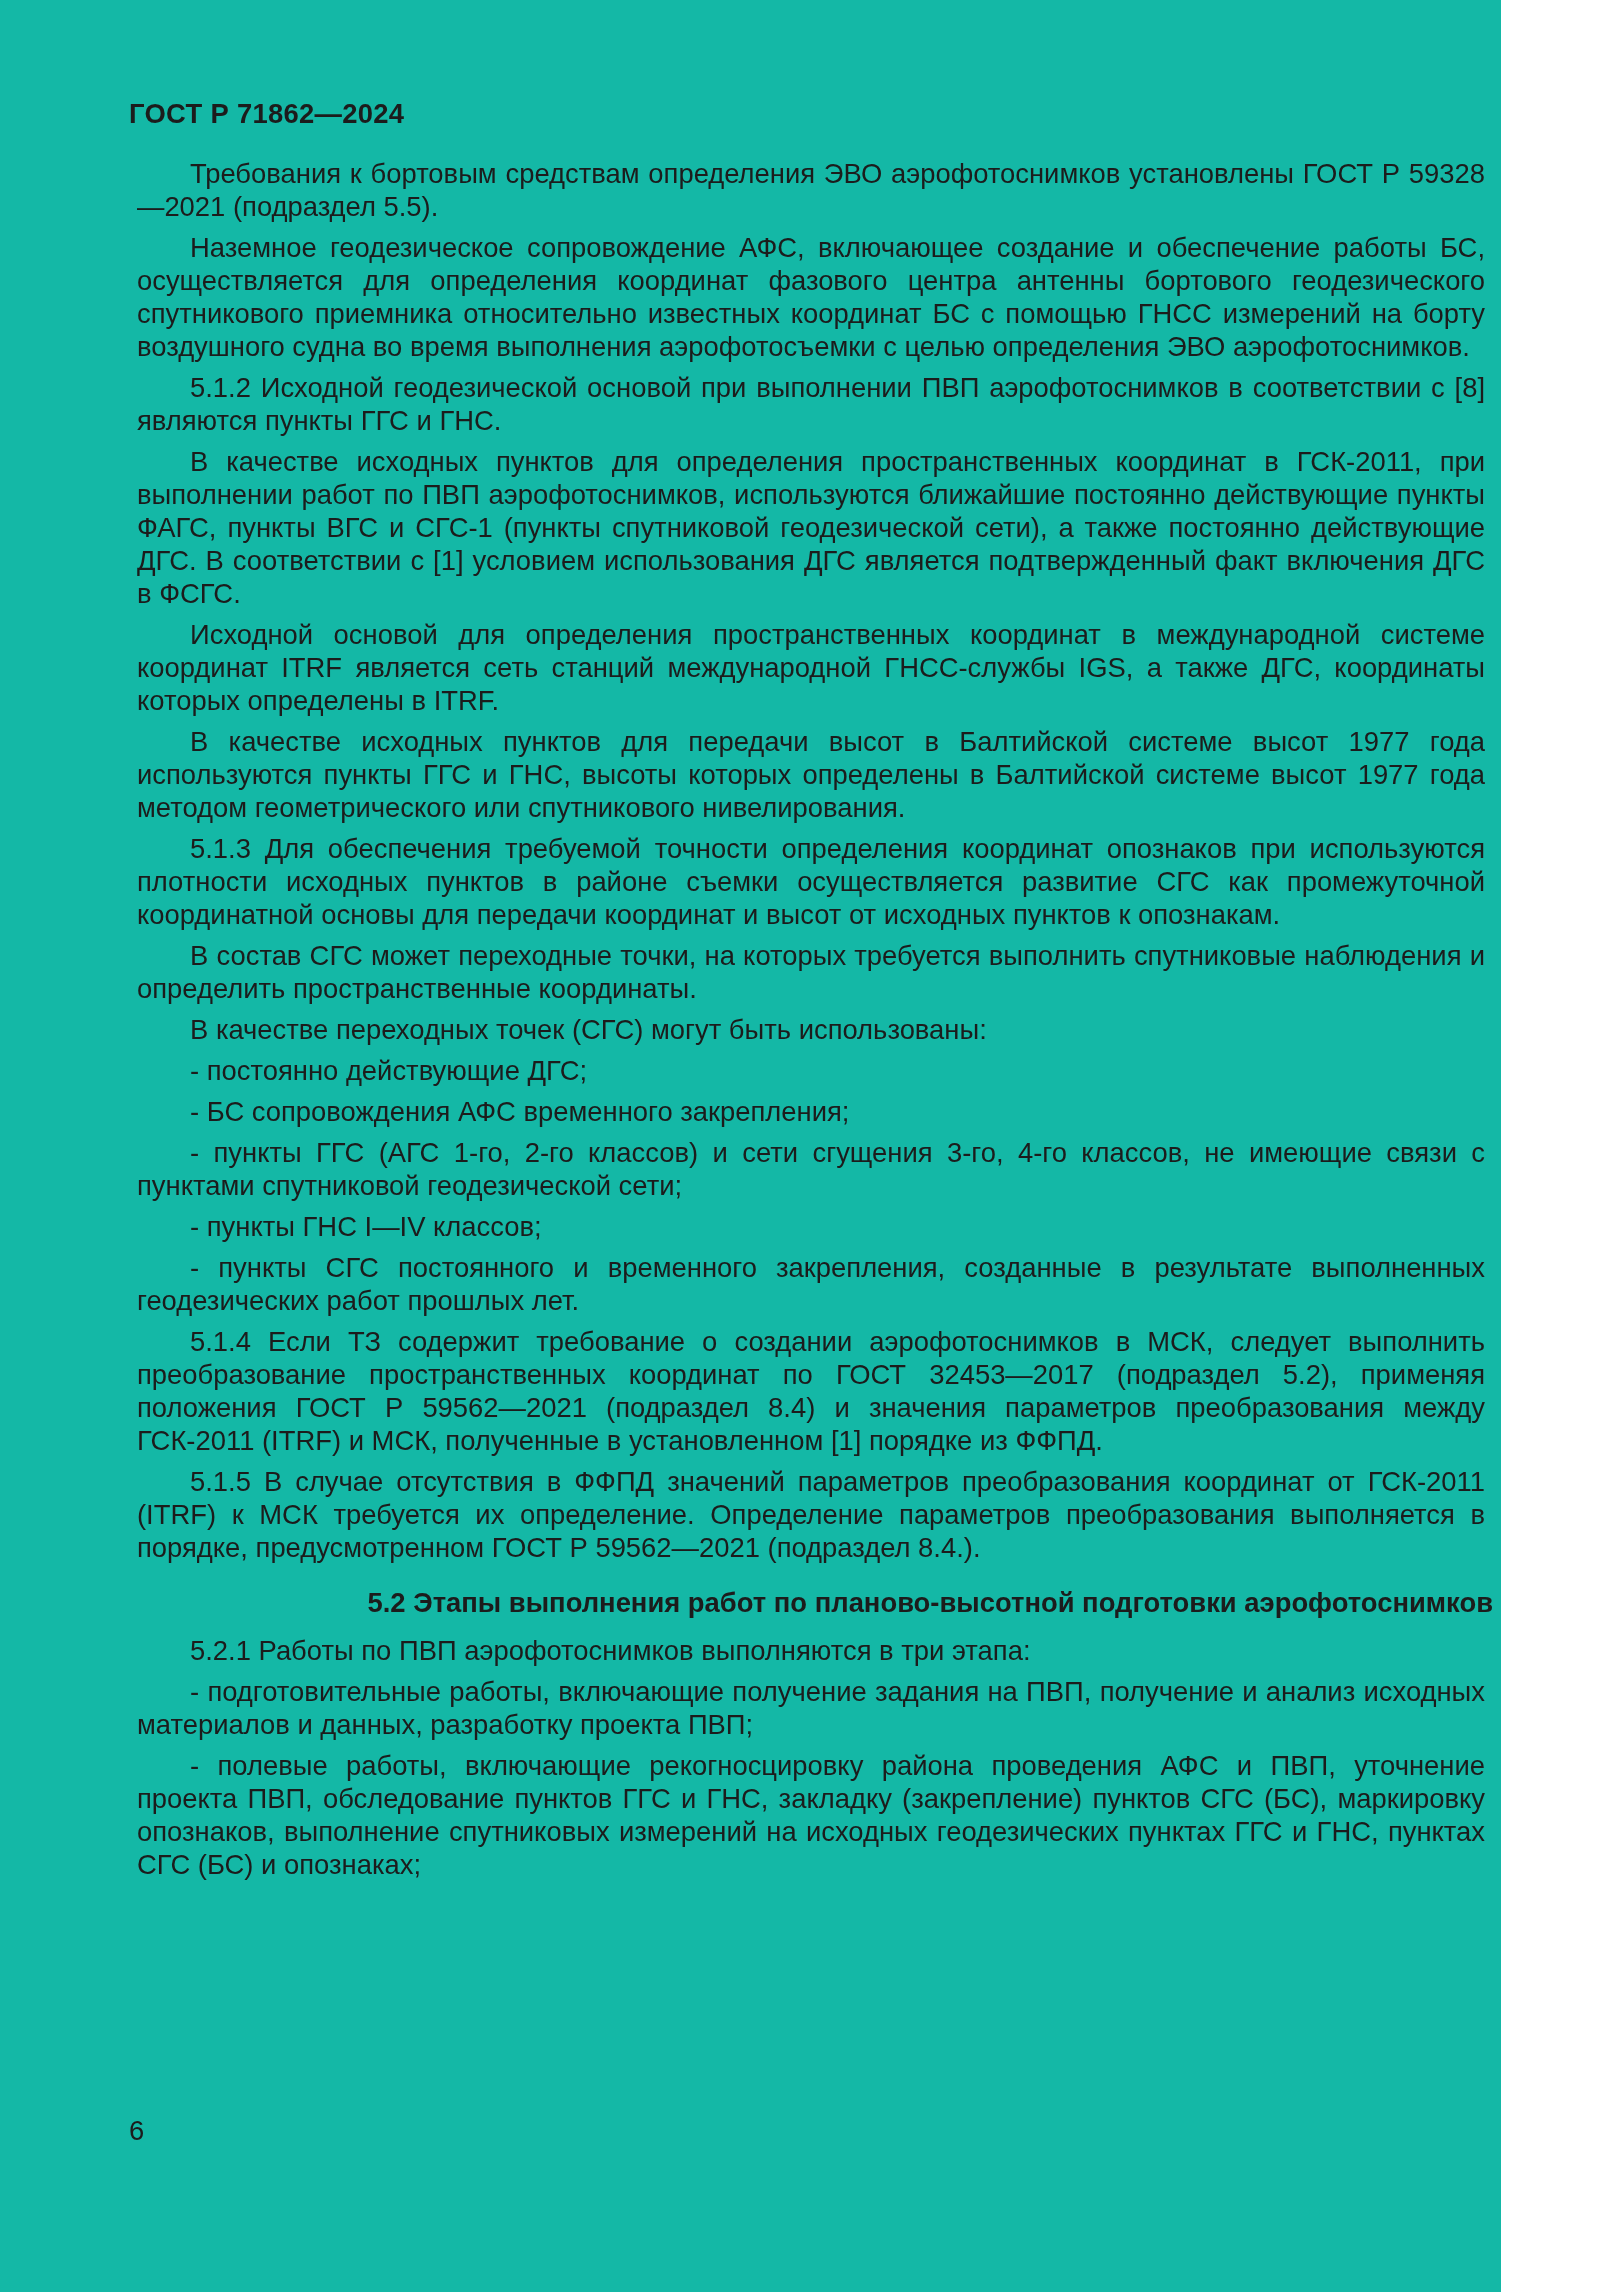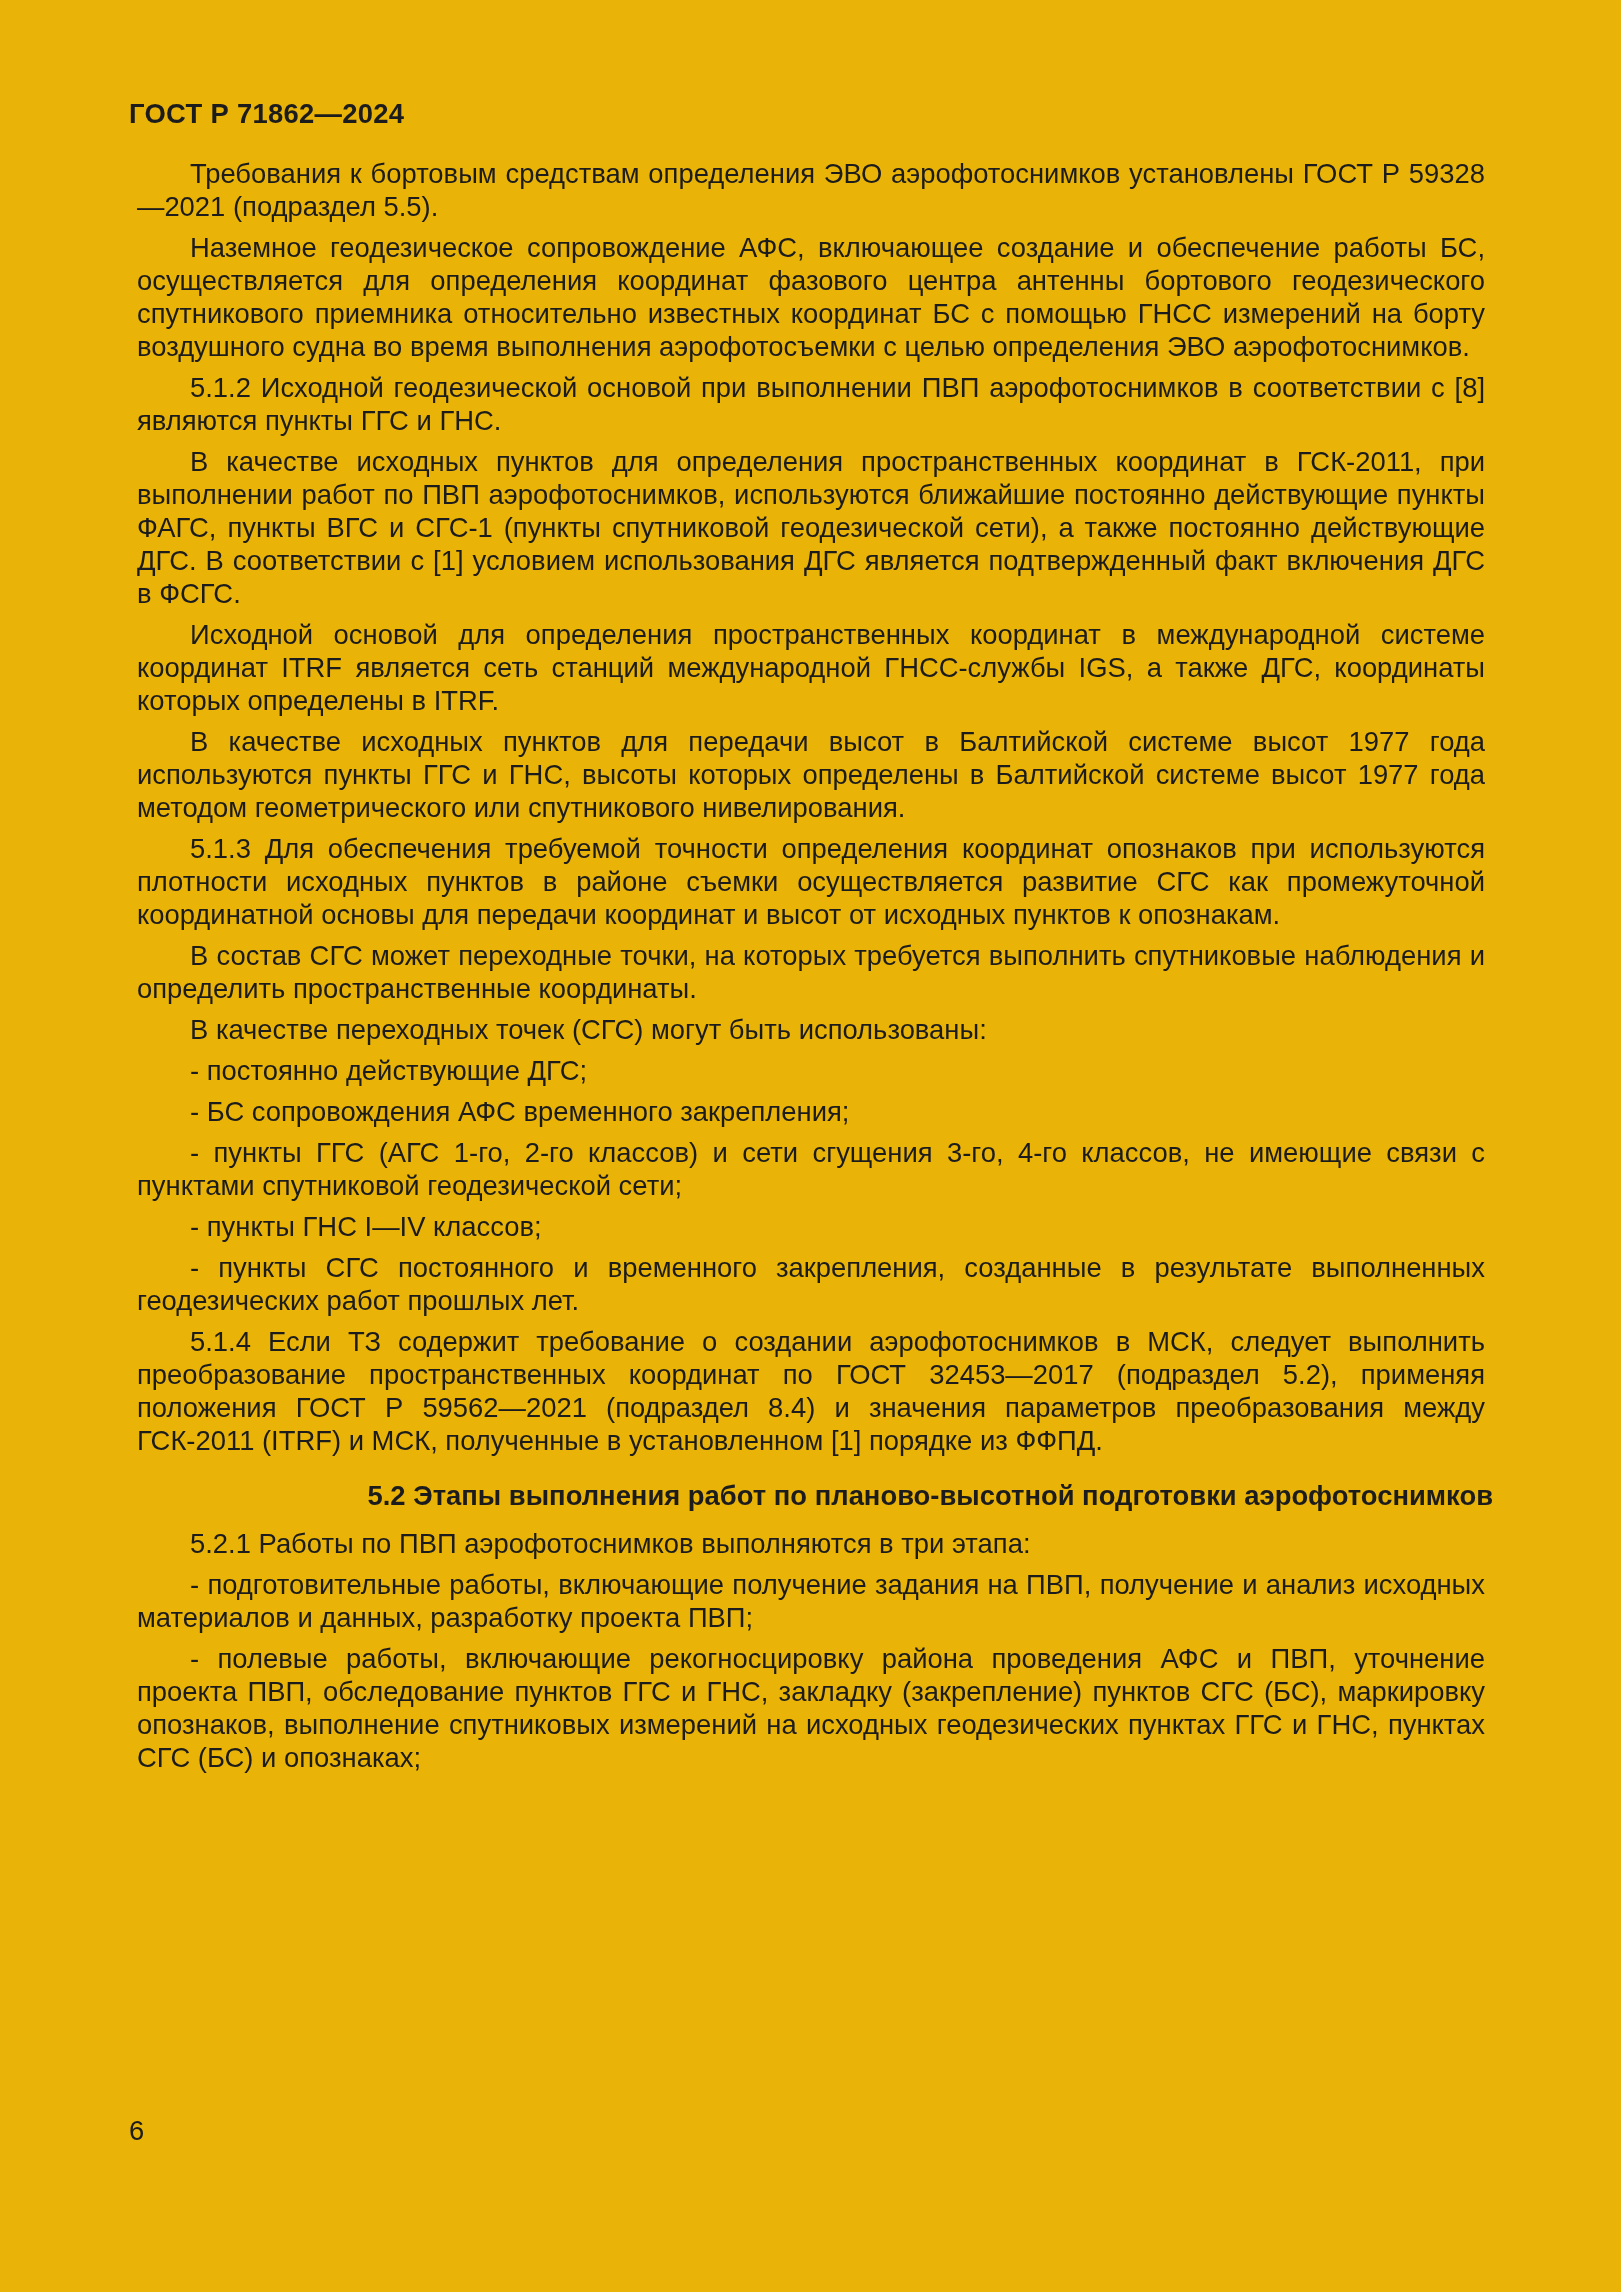--- a/index.html
+++ b/index.html
@@ -2,23 +2,23 @@
 <html lang="ru"><head>
 <meta charset="utf-8">
 <style>
   html, body {
     margin: 0;
     padding: 0;
     background: #ffffff;
   }
   .page {
     position: relative;
-    width: 1621px;
+    width: 1501px;
     height: 2293px;
-    background: #eab308;
+    background: #14b8a6;
     font-family: "Liberation Sans", sans-serif;
     color: #1c1c1c;
     overflow: hidden;
   }
   .doc-header {
     position: absolute;
     left: 129px;
     top: 98px;
     font-size: 27.4px;
     font-weight: 700;
@@ -67,20 +67,21 @@
     <p class="paragraph">В качестве исходных пунктов для передачи высот в Балтийской системе высот 1977 года используются пункты ГГС и ГНС, высоты которых определены в Балтийской системе высот 1977 года методом геометрического или спутникового нивелирования.</p>
     <p class="paragraph">5.1.3 Для обеспечения требуемой точности определения координат опознаков при используются плотности исходных пунктов в районе съемки осуществляется развитие СГС как промежуточной координатной основы для передачи координат и высот от исходных пунктов к опознакам.</p>
     <p class="paragraph">В состав СГС может переходные точки, на которых требуется выполнить спутниковые наблюдения и определить пространственные координаты.</p>
     <p class="paragraph">В качестве переходных точек (СГС) могут быть использованы:</p>
     <p class="list-item">- постоянно действующие ДГС;</p>
     <p class="list-item">- БС сопровождения АФС временного закрепления;</p>
     <p class="list-item">- пункты ГГС (АГС 1-го, 2-го классов) и сети сгущения 3-го, 4-го классов, не имеющие связи с пунктами спутниковой геодезической сети;</p>
     <p class="list-item">- пункты ГНС I—IV классов;</p>
     <p class="list-item">- пункты СГС постоянного и временного закрепления, созданные в результате выполненных геодезических работ прошлых лет.</p>
     <p class="paragraph">5.1.4 Если ТЗ содержит требование о создании аэрофотоснимков в МСК, следует выполнить преобразование пространственных координат по ГОСТ 32453—2017 (подраздел 5.2), применяя положения ГОСТ Р 59562—2021 (подраздел 8.4) и значения параметров преобразования между ГСК-2011 (ITRF) и МСК, полученные в установленном [1] порядке из ФФПД.</p>
+    <p class="paragraph">5.1.5 В случае отсутствия в ФФПД значений параметров преобразования координат от ГСК-2011 (ITRF) к МСК требуется их определение. Определение параметров преобразования выполняется в порядке, предусмотренном ГОСТ Р 59562—2021 (подраздел 8.4.).</p>
     <p class="section-heading">5.2 Этапы выполнения работ по планово-высотной подготовки аэрофотоснимков</p>
     <p class="paragraph">5.2.1 Работы по ПВП аэрофотоснимков выполняются в три этапа:</p>
     <p class="list-item">- подготовительные работы, включающие получение задания на ПВП, получение и анализ исходных материалов и данных, разработку проекта ПВП;</p>
     <p class="list-item">- полевые работы, включающие рекогносцировку района проведения АФС и ПВП, уточнение проекта ПВП, обследование пунктов ГГС и ГНС, закладку (закрепление) пунктов СГС (БС), маркировку опознаков, выполнение спутниковых измерений на исходных геодезических пунктах ГГС и ГНС, пунктах СГС (БС) и опознаках;</p>
   </div>
 
   <div class="page-number">6</div>
 
 </div>
 

